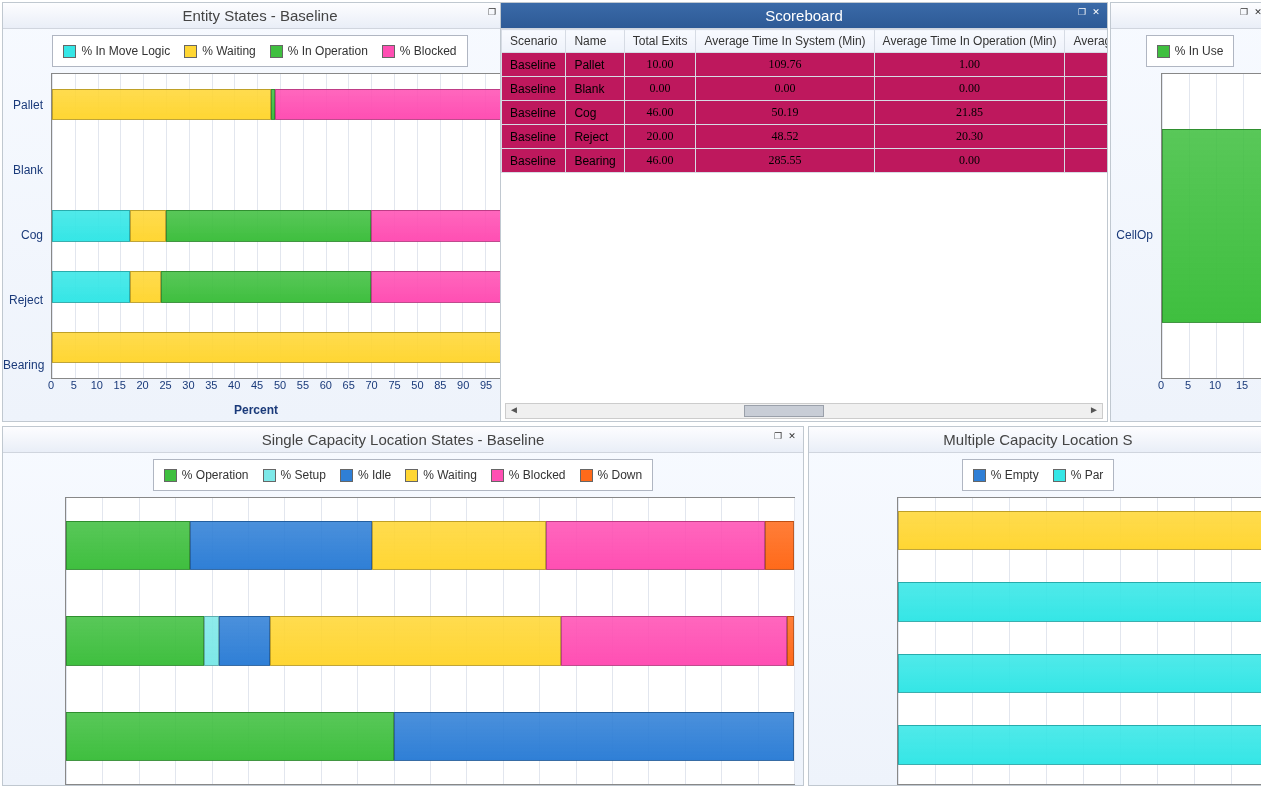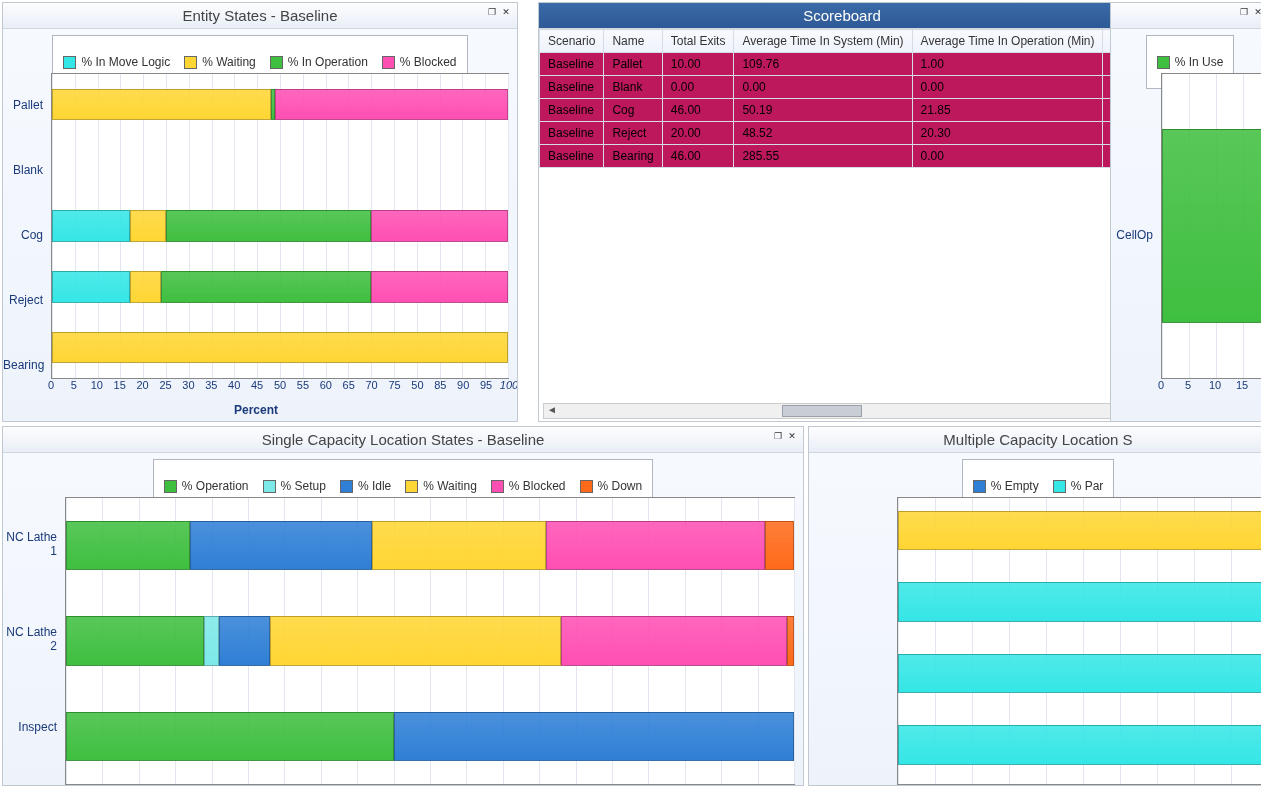--- a/index.html
+++ b/index.html
@@ -48,21 +48,21 @@
     color: #333;
     cursor: pointer;
   }
   .panel-header.dark .win-btn { color: #fff; }
   .panel-body { flex: 1; position: relative; overflow: hidden; }
 
   
   .legend {
     display: inline-flex;
     gap: 14px;
-    padding: 19px 10px;
+    padding: 8px 10px;
     border: 1px solid #b0b6c2;
     background: #fff;
     font-size: 12px;
     color: #333;
   }
   .legend-wrap { text-align: center; padding: 6px 0; }
   .legend-item { display: flex; align-items: center; gap: 5px; }
   .swatch { width: 13px; height: 13px; border: 1px solid #666; }
 
   
@@ -115,21 +115,21 @@
     border: 1px solid #d6dbe4;
     padding: 4px 8px;
     white-space: nowrap;
   }
   table.score th {
     background: linear-gradient(#f8faff,#eef2fa);
     font-weight: normal;
     color: #333;
     text-align: left;
   }
-  table.score td.num { text-align: left; }
+  table.score td.num { text-align: center; font-family: Liberation Serif, serif; }
   .scroll-h {
     position:absolute; left:4px; right:4px; bottom:2px; height:16px;
     background:#f0f0f0; border:1px solid #ccc;
   }
   .scroll-thumb {
     position:absolute; top:1px; height:12px; background:#c8cdd6; border:1px solid #9aa0aa;
   }
   .scroll-arrow {
     position:absolute; top:0; width:16px; height:14px; text-align:center; font-size:10px; color:#555;
   }
@@ -242,21 +242,21 @@
           <span class="x-tick" style="left: 85%;">85</span>
           <span class="x-tick" style="left: 90%;">90</span>
           <span class="x-tick" style="left: 95%;">95</span>
           <span class="x-tick" style="left: 100%; font-style: italic;">100</span>
         </div>
       <div class="x-title">Percent</div>
     </div>
   </div>
 </div>
 
-<div class="panel" style="left:538px; top:2px; width:608px; height:420px;">
+<div class="panel" style="left:500px; top:2px; width:608px; height:420px;">
   <div class="panel-header dark">
     <span>Scoreboard</span>
     <div class="win-controls">
       <span class="win-btn">❐</span>
       <span class="win-btn">✕</span>
     </div>
   </div>
   <div class="panel-body" style="background:#fff;">
     <div style="overflow:hidden;">
       <table class="score">
@@ -394,25 +394,20 @@
             <span class="swatch" style="background:#ff4fb3"></span>
             <span>% Blocked</span>
           </div>
         <div class="legend-item">
             <span class="swatch" style="background:#ff6a1a"></span>
             <span>% Down</span>
           </div>
       </div>
     </div>
     <div class="chart-area" style="position:absolute; left:0; right:8px; top:44px; bottom:0;">
-      <div class="y-labels" style="width:60px;">
-        <div class="y-label">NC Lathe 1</div>
-        <div class="y-label">NC Lathe 2</div>
-        <div class="y-label">Inspect</div>
-      </div>
       <div class="plot" id="plot-single" style="left:62px; right:0; top:0; bottom:0;">
           <div class="gridlines">
             <div class="grid-v" style="left: 0%;"></div>
             <div class="grid-v" style="left: 5%;"></div>
             <div class="grid-v" style="left: 10%;"></div>
             <div class="grid-v" style="left: 15%;"></div>
             <div class="grid-v" style="left: 20%;"></div>
             <div class="grid-v" style="left: 25%;"></div>
             <div class="grid-v" style="left: 30%;"></div>
             <div class="grid-v" style="left: 35%;"></div>

